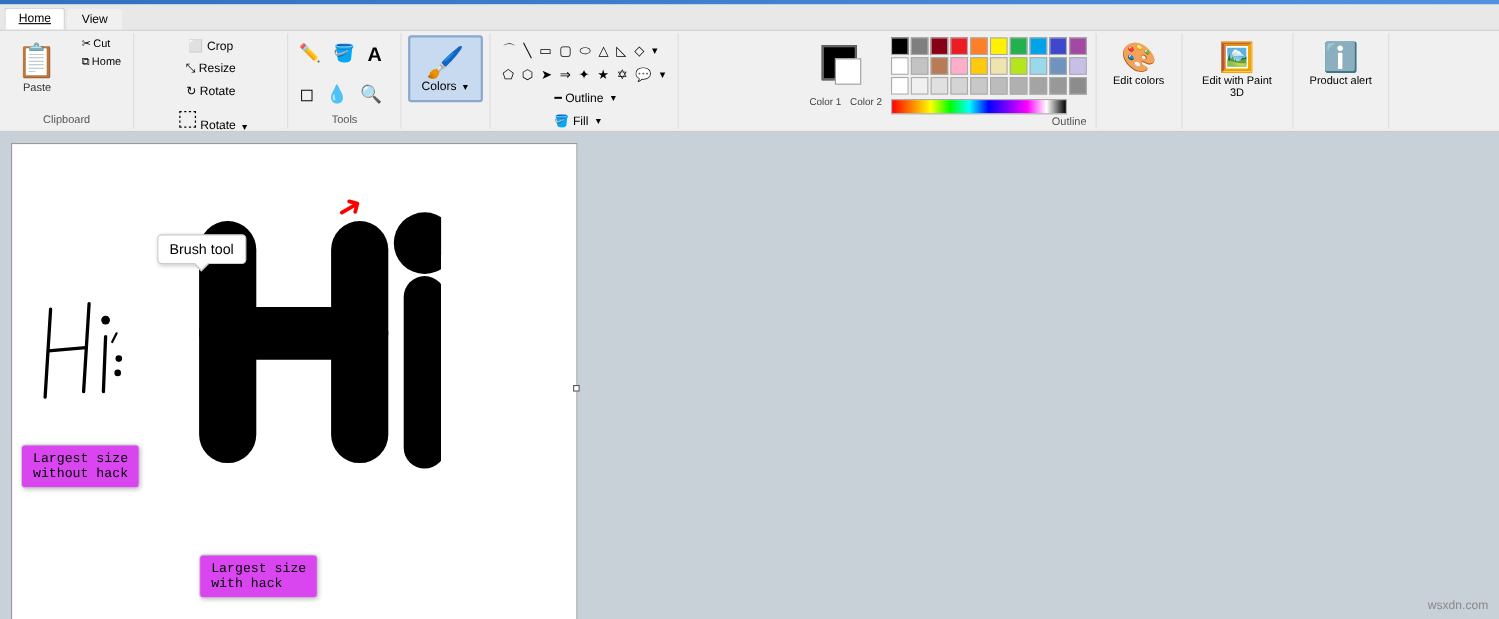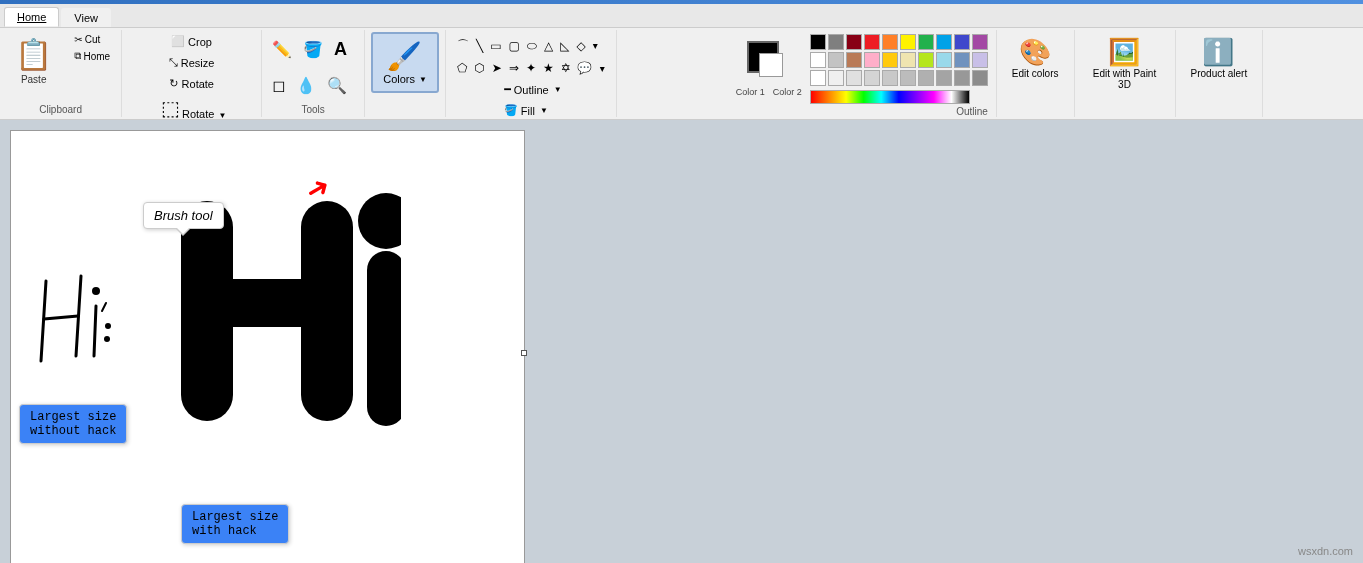--- a/index.html
+++ b/index.html
@@ -57,21 +57,21 @@
     .canvas-area { position: relative; background: #c8d0d8; width: 1363px; height: 471px; overflow: hidden; }
     .canvas-wrapper { position: absolute; top: 10px; left: 10px; }
     .canvas { background: white; width: 515px; height: 445px; position: relative; border: 1px solid #999; }
     .canvas-resize-handle { position: absolute; width: 6px; height: 6px; background: white; border: 1px solid #555; }
 
     
     .tooltip-bubble { position: absolute; background: white; border: 1px solid #ccc; border-radius: 4px; padding: 5px 10px; box-shadow: 1px 1px 4px rgba(0,0,0,0.2); font-size: 13px; font-family: 'Segoe UI', Arial, sans-serif; white-space: nowrap; z-index: 10; }
     .tooltip-bubble::before { content: ''; position: absolute; bottom: -8px; left: 50%; transform: translateX(-50%); border-left: 8px solid transparent; border-right: 8px solid transparent; border-top: 8px solid #ccc; }
     .tooltip-bubble::after { content: ''; position: absolute; bottom: -6px; left: 50%; transform: translateX(-50%); border-left: 7px solid transparent; border-right: 7px solid transparent; border-top: 7px solid white; }
 
-    .label-bubble { position: absolute; background: #3b82f6; border: 1px solid #ccc; border-radius: 4px; padding: 5px 10px; box-shadow: 1px 1px 4px rgba(0,0,0,0.2); font-size: 12px; font-family: 'Courier New', monospace; }
+    .label-bubble { position: absolute; background: #d946ef; border: 1px solid #ccc; border-radius: 4px; padding: 5px 10px; box-shadow: 1px 1px 4px rgba(0,0,0,0.2); font-size: 12px; font-family: 'Courier New', monospace; }
 
     
     .watermark { position: fixed; bottom: 6px; right: 10px; font-size: 11px; color: #888; }
 
     
     .ribbon-top-bar { height: 4px; background: linear-gradient(to right, #3070c0, #5090e0); }
 
     
     .tab-bar { display: flex; height: 24px; background: #e8e8e8; border-bottom: 1px solid #ccc; align-items: flex-end; padding-left: 4px; }
     .tab { padding: 3px 12px; font-size: 11px; cursor: pointer; border: 1px solid transparent; border-bottom: none; border-radius: 3px 3px 0 0; background: #f0f0f0; margin-right: 2px; }
@@ -297,21 +297,21 @@
       <span style="font-size:10px; text-align:center; max-width:60px;">Product alert</span>
     </div>
   </div>
 
 </div>
 
 <div class="canvas-area">
 
   <div class="red-arrow">➜</div>
 
-  <div class="tooltip-bubble" style="top: 82px; left: 143px; font-style: italic;">
+  <div class="tooltip-bubble" style="top: 93px; left: 143px;">
     <span>Brush tool</span>
   </div>
 
   <div class="canvas-wrapper">
     <div class="canvas">
 
       <svg style="position:absolute; top:130px; left:15px;" width="130" height="130">
 
         <line x1="20" y1="20" x2="15" y2="100" stroke="black" stroke-width="3" stroke-linecap="round"></line>
 

